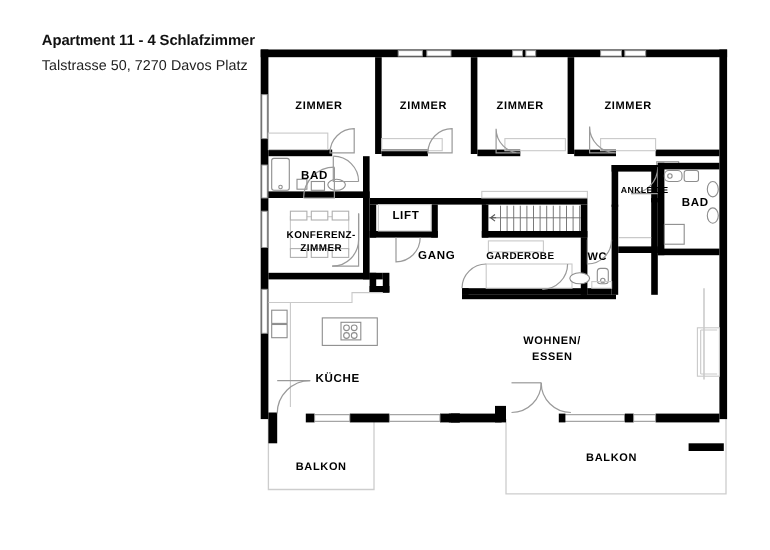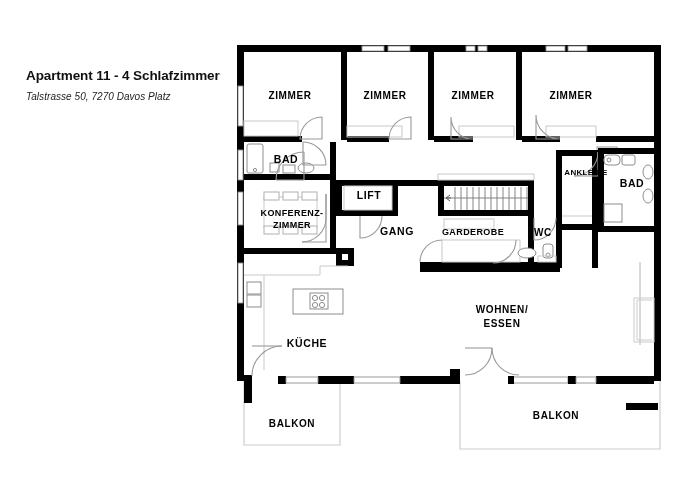--- a/index.html
+++ b/index.html
@@ -9,39 +9,37 @@
   }
   body {
     width: 700px;
     height: 500px;
     position: relative;
     font-family: "Liberation Sans", sans-serif;
     overflow: hidden;
   }
   #header {
     position: absolute;
-    left: 26px;
+    left: 38px;
     top: 28px;
     width: 220px;
-    margin-top: 39px;
   }
   #title {
     font-size: 13.5px;
     font-weight: bold;
     color: #111111;
     line-height: 1.28;
     letter-spacing: -0.1px;
   }
   #subtitle {
     margin-top: 7px;
-    font-size: 10px;
+    font-size: 13px;
     font-weight: normal;
     color: #222222;
     letter-spacing: 0.05px;
-    font-style: italic;
   }
   #planwrap {
     position: absolute;
     left: 0;
     top: 0;
     width: 700px;
     height: 396px;
   }
   svg { display: block; }
   .wall { fill: #000000; }

